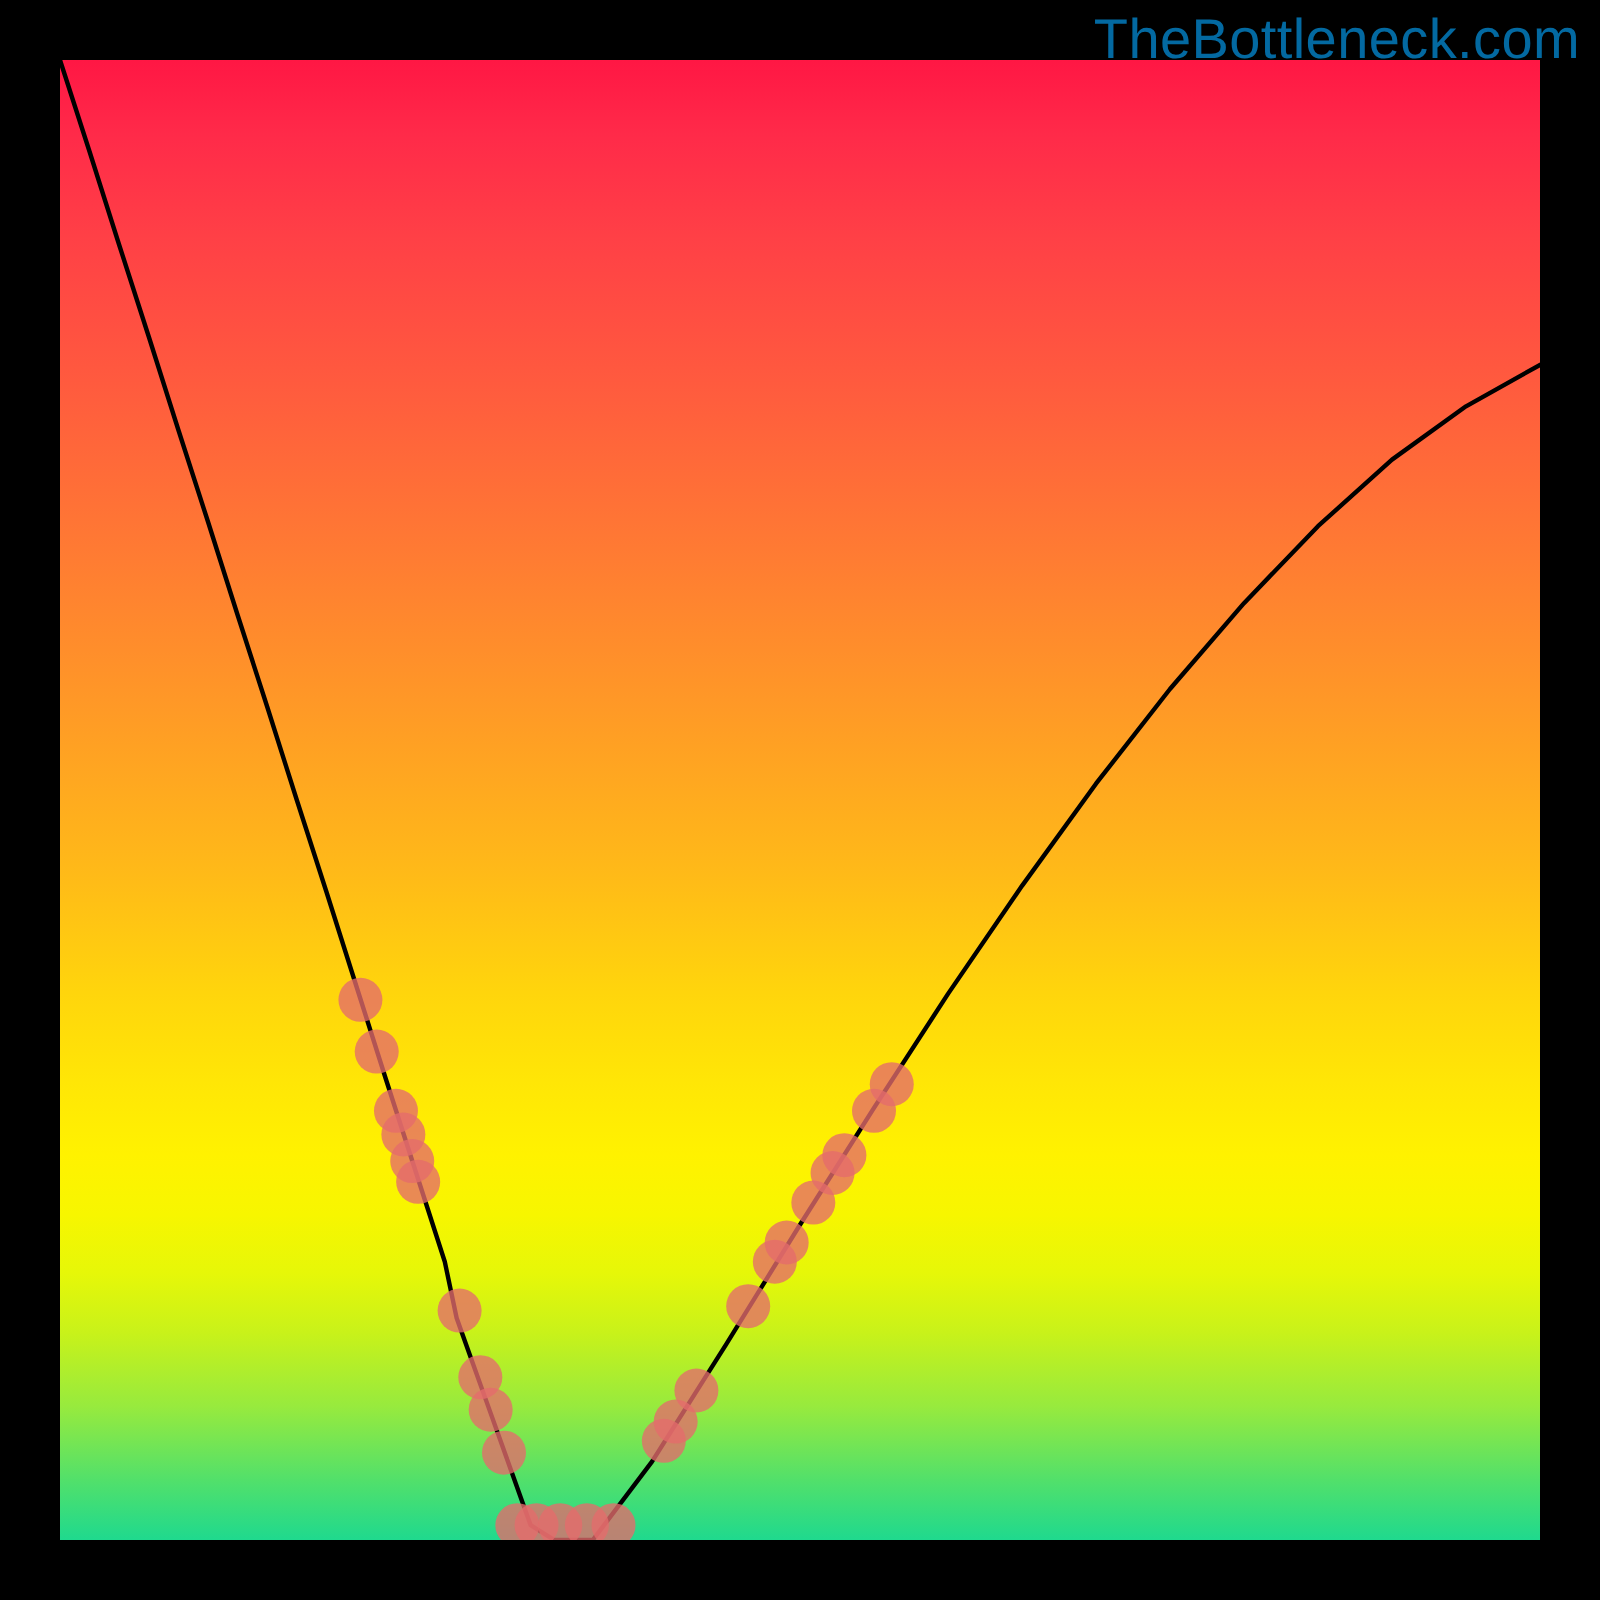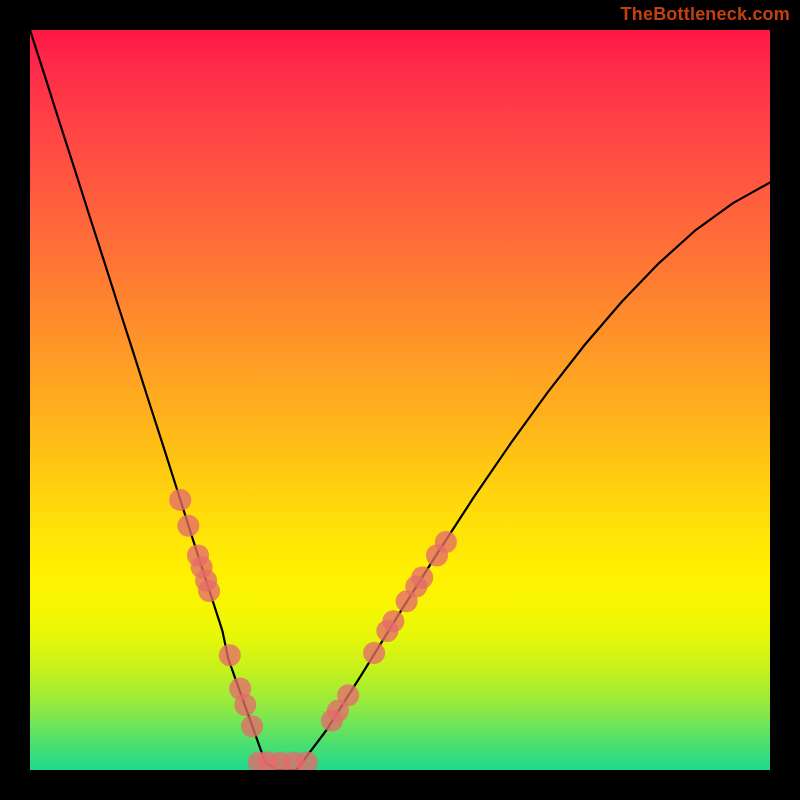--- a/index.html
+++ b/index.html
@@ -46,23 +46,23 @@
     position: absolute;
     left: 30px;
     top: 30px;
     width: 740px;
     height: 740px;
   }
   .watermark {
     position: absolute;
     top: 4px;
     right: 10px;
-    color: #c2410c;
-    font-size: 18px;
-    font-weight: 700;
+    color: #0369a1;
+    font-size: 28px;
+    font-weight: 400;
     letter-spacing: 0.2px;
     user-select: none;
   }
 </style>
 </head>
 <body>
 
 <div class="frame">
   <div class="plot-bg"></div>
   <svg class="plot-svg" viewBox="0 0 740 740" preserveAspectRatio="none">

